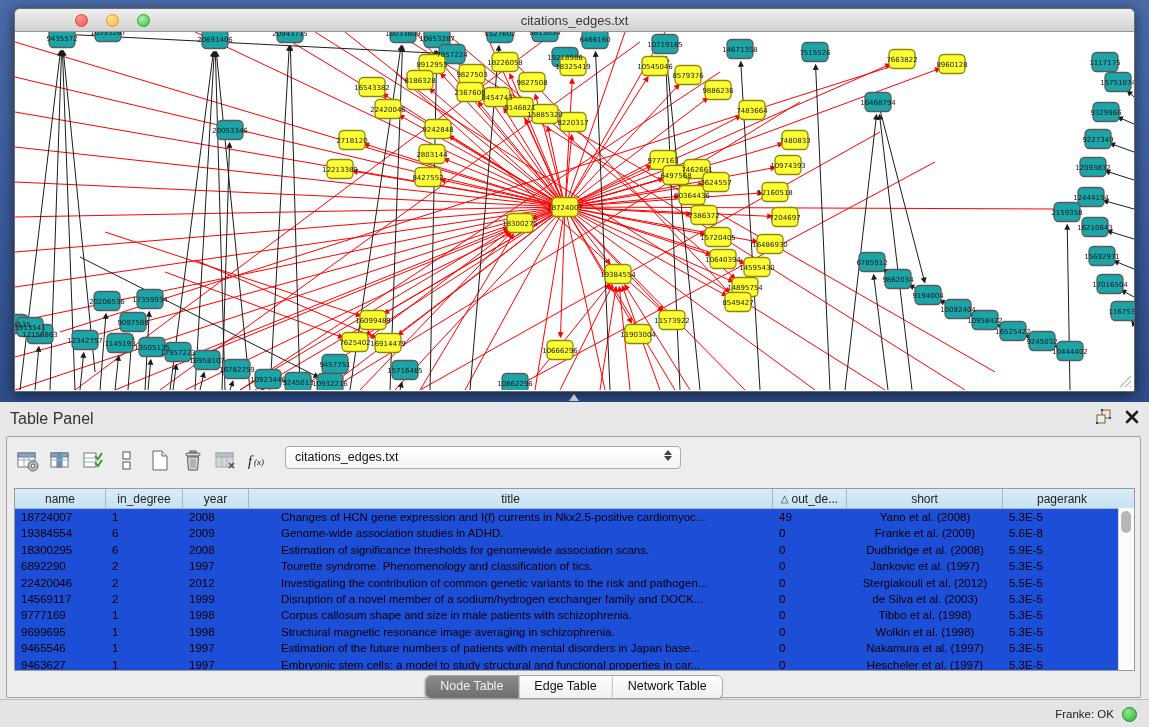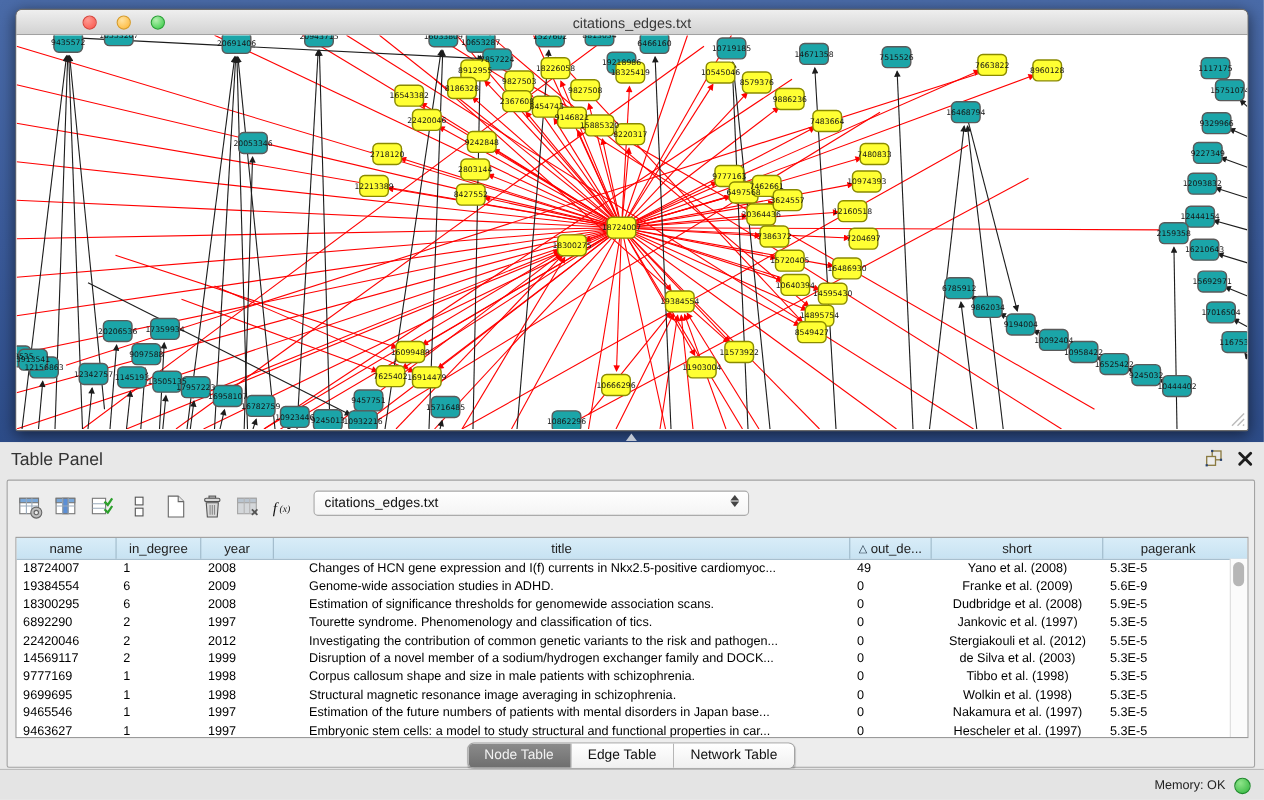--- a/index.html
+++ b/index.html
@@ -35,21 +35,21 @@
   .combo{position:absolute;left:278px;top:9px;width:396px;height:23px;box-sizing:border-box;
          background:linear-gradient(#ffffff,#f4f4f4);border:1px solid #ababab;border-radius:4px;
          font-size:12.5px;color:#111;line-height:21px;padding-left:9px;
          box-shadow:inset 0 1px 0 #fff;}
   .combo .stepper{position:absolute;right:8px;top:3px;display:flex;flex-direction:column;gap:1px;}
   .combo .stepper i{width:0;height:0;border-left:4px solid transparent;border-right:4px solid transparent;}
   .combo .stepper .up{border-bottom:5px solid #444;}
   .combo .stepper .dn{border-top:5px solid #444;}
   
   .grid{position:absolute;left:7px;top:51px;width:1121px;height:183px;box-sizing:border-box;
-        border:1px solid #9a9a9a;background:#ffffff;overflow:hidden;}
+        border:1px solid #9a9a9a;background:#1d4ed8;overflow:hidden;}
   .g-header{display:flex;height:19px;background:linear-gradient(#d9edf8,#c7e2f2);
             border-bottom:1px solid #9fb9c9;font-size:12px;color:#222;}
   .g-header .hc{box-sizing:border-box;border-right:1px solid #9fb9c9;display:flex;
                 align-items:center;justify-content:center;overflow:hidden;white-space:nowrap;}
   .hc .sortg{font-size:10px;margin-right:3px;color:#234;}
   .g-row{display:flex;height:16.4px;font-size:11.5px;color:#000;}
   .g-row .c{box-sizing:border-box;padding-left:6px;overflow:hidden;white-space:nowrap;line-height:16.4px;}
   .c.c0{width:91px;} .c.c1{width:77px;} .c.c2{width:66px;}
   .c.c3{width:524px;padding-left:32px;} .c.c4{width:74px;}
   .c.c5{width:156px;text-align:center;padding-left:0;} .c.c6{width:118px;}
@@ -603,21 +603,21 @@
             <div class="c c5">Yano et al. (2008)</div>
             <div class="c c6">5.3E-5</div>
           </div>
           <div class="g-row">
             <div class="c c0">19384554</div>
             <div class="c c1">6</div>
             <div class="c c2">2009</div>
             <div class="c c3">Genome-wide association studies in ADHD.</div>
             <div class="c c4">0</div>
             <div class="c c5">Franke et al. (2009)</div>
-            <div class="c c6">5.6E-9</div>
+            <div class="c c6">5.6E-8</div>
           </div>
           <div class="g-row">
             <div class="c c0">18300295</div>
             <div class="c c1">6</div>
             <div class="c c2">2008</div>
             <div class="c c3">Estimation of significance thresholds for genomewide association scans.</div>
             <div class="c c4">0</div>
             <div class="c c5">Dudbridge et al. (2008)</div>
             <div class="c c6">5.9E-5</div>
           </div>
@@ -692,15 +692,15 @@
 
     <div class="seg" id="seg-tabs">
         <div class="tab active">Node Table</div>
         <div class="tab">Edge Table</div>
         <div class="tab">Network Table</div>
       </div>
   </div>
 </div>
 
 <div class="status">
-  <span class="mem">Memory: OK</span>
+  <span class="mem">Franke: OK</span>
   <span class="dot"></span>
 </div>
 
 </body></html>

